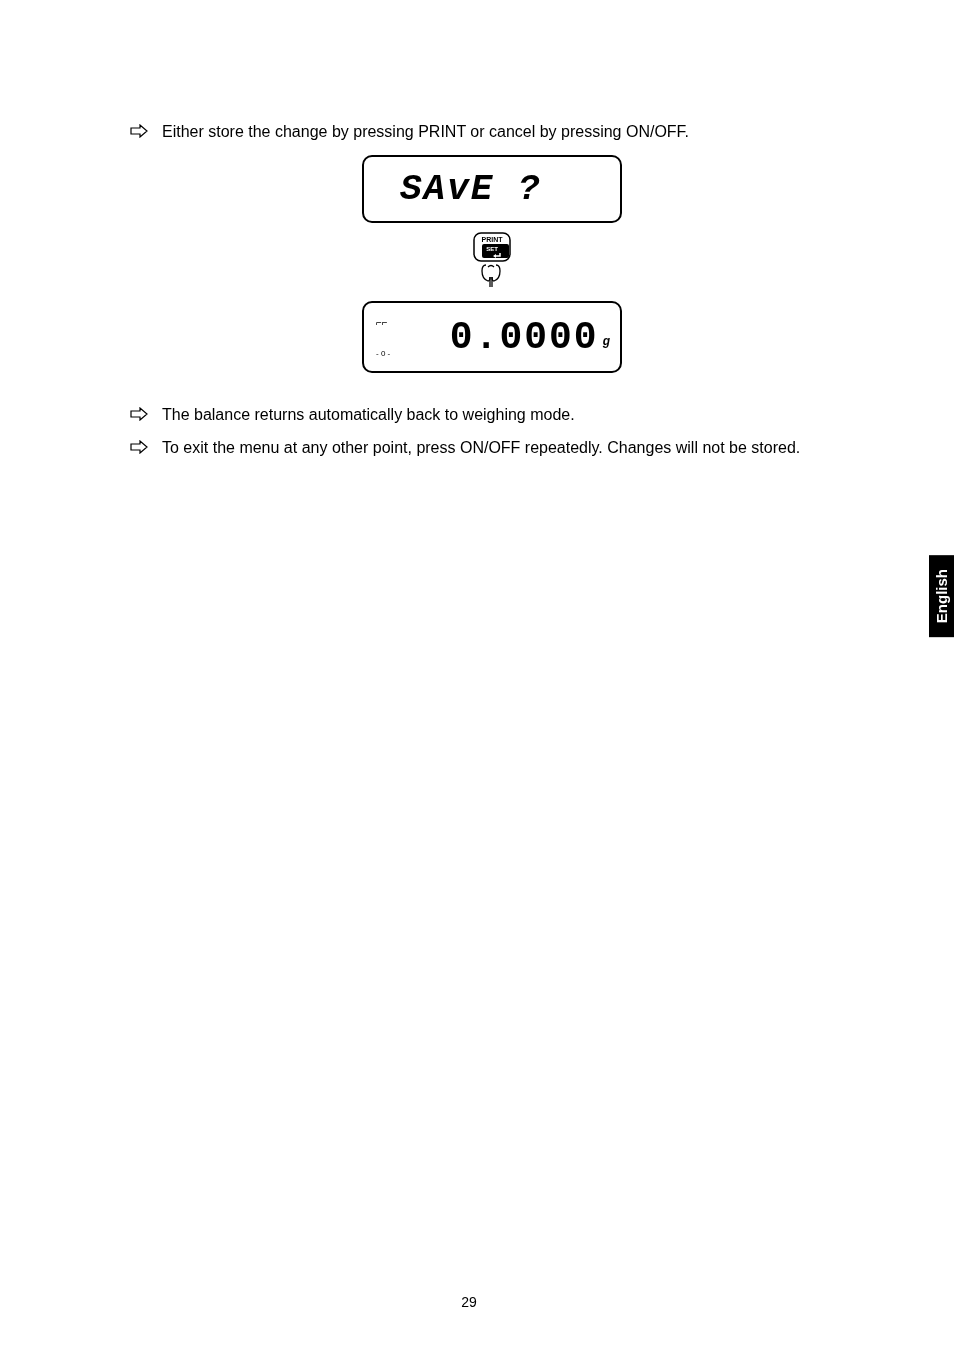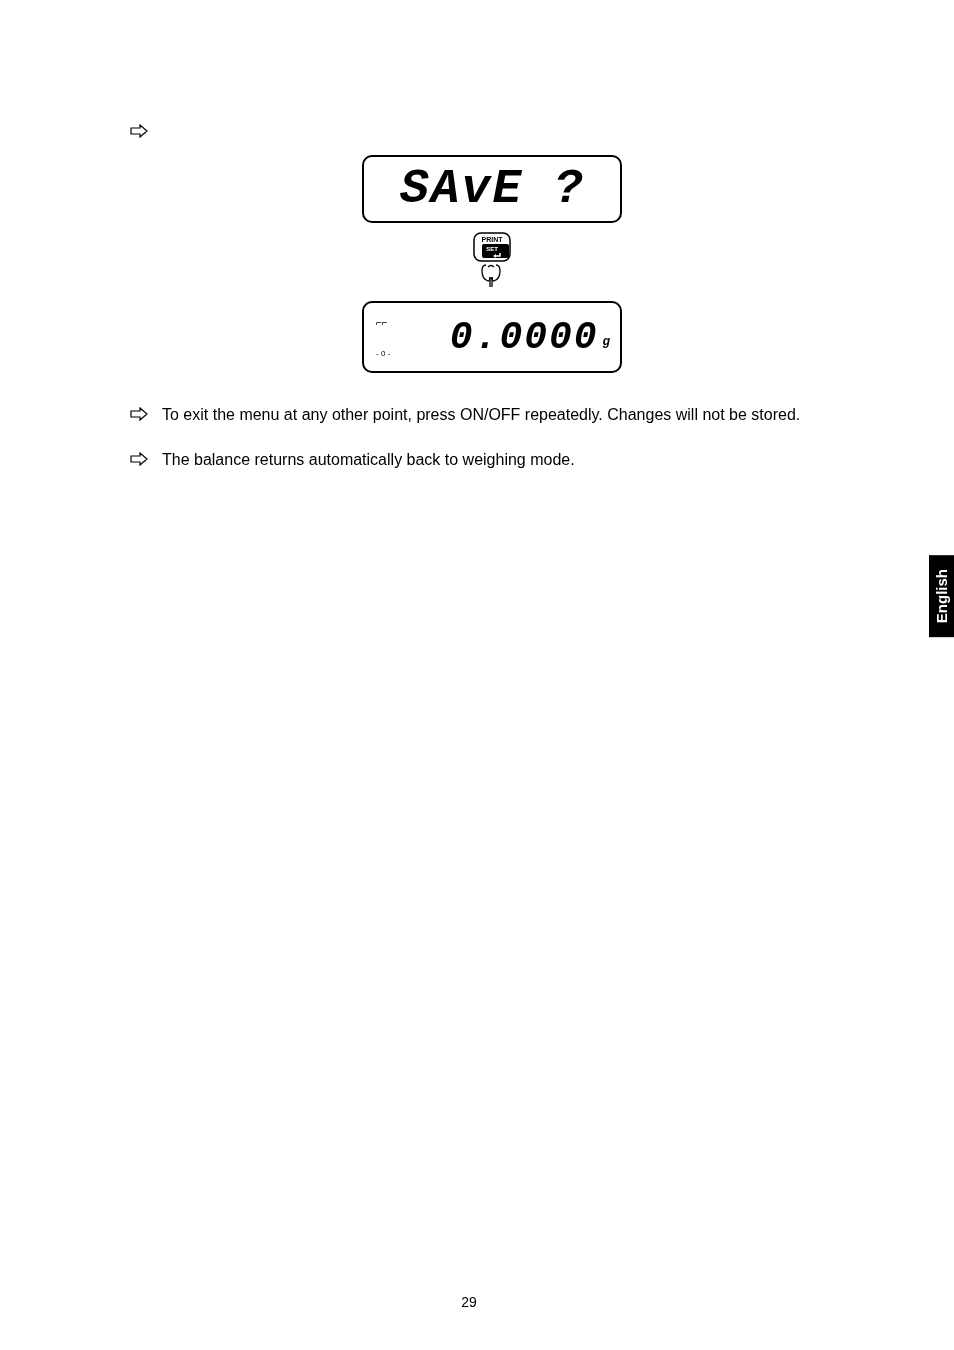--- a/index.html
+++ b/index.html
@@ -42,21 +42,21 @@
       border-radius: 10px;
       display: flex;
       align-items: center;
       padding: 0 16px;
       background: #fff;
       position: relative;
       margin-bottom: 4px;
     }
     .lcd-text-save {
       font-family: 'Courier New', monospace;
-      font-size: 48px;
+      font-size: 36px;
       font-weight: bold;
       font-style: italic;
       letter-spacing: 2px;
       padding-left: 20px;
     }
     .lcd-display-2 {
       width: 260px;
       height: 72px;
       border: 2px solid #000;
       border-radius: 10px;
@@ -72,21 +72,20 @@
       position: absolute;
       left: 12px;
       top: 14px;
       font-size: 10px;
       line-height: 1.2;
     }
     .lcd-value {
       font-family: 'Courier New', monospace;
       font-size: 38px;
       font-weight: bold;
-      font-style: italic;
       letter-spacing: 2px;
     }
     .lcd-unit {
       font-size: 12px;
       font-style: italic;
       font-weight: bold;
       margin-left: 4px;
       align-self: center;
       margin-top: 8px;
     }
@@ -122,20 +121,21 @@
 </head>
 <body>
 
 <div class="content">
   <div class="instruction-row">
     <div class="arrow">
       <svg width="18" height="14" viewBox="0 0 18 14">
         <path d="M1 4 L10 4 L10 1 L17 7 L10 13 L10 10 L1 10 Z" fill="none" stroke="#000" stroke-width="1.2"></path>
       </svg>
     </div>
+    <div class="instruction-text">Either store the change by pressing PRINT or cancel by pressing ON/OFF.</div>
   </div>
 
   <div class="figure-container">
     <div class="lcd-display">
       <span class="lcd-text-save">SAvE ?</span>
     </div>
 
     <div class="button-icon">
       <svg width="48" height="60" viewBox="0 0 48 60">
         <rect x="6" y="2" width="36" height="28" rx="7" ry="7" fill="none" stroke="#000" stroke-width="1.5"></rect>
@@ -154,34 +154,34 @@
     <div class="lcd-display-2">
       <div class="lcd-indicators">
         <div>⌐⌐</div>
         <div style="margin-top:20px;font-size:8px;">- 0 -</div>
       </div>
       <span class="lcd-value">0.0000</span>
       <span class="lcd-unit">g</span>
     </div>
   </div>
 
+  <div class="instruction-row second-block">
+    <div class="arrow">
+      <svg width="18" height="14" viewBox="0 0 18 14">
+        <path d="M1 4 L10 4 L10 1 L17 7 L10 13 L10 10 L1 10 Z" fill="none" stroke="#000" stroke-width="1.2"></path>
+      </svg>
+    </div>
+    <div class="instruction-text">The balance returns automatically back to weighing mode.</div>
+  </div>
+
   <div class="instruction-row">
     <div class="arrow">
       <svg width="18" height="14" viewBox="0 0 18 14">
         <path d="M1 4 L10 4 L10 1 L17 7 L10 13 L10 10 L1 10 Z" fill="none" stroke="#000" stroke-width="1.2"></path>
       </svg>
     </div>
     <div class="instruction-text">To exit the menu at any other point, press ON/OFF repeatedly. Changes will not be stored.</div>
   </div>
-
-  <div class="instruction-row second-block">
-    <div class="arrow">
-      <svg width="18" height="14" viewBox="0 0 18 14">
-        <path d="M1 4 L10 4 L10 1 L17 7 L10 13 L10 10 L1 10 Z" fill="none" stroke="#000" stroke-width="1.2"></path>
-      </svg>
-    </div>
-    <div class="instruction-text">The balance returns automatically back to weighing mode.</div>
-  </div>
 </div>
 
 <div class="side-tab">English</div>
 
 <div class="page-number">29</div>
 
 </body></html>

